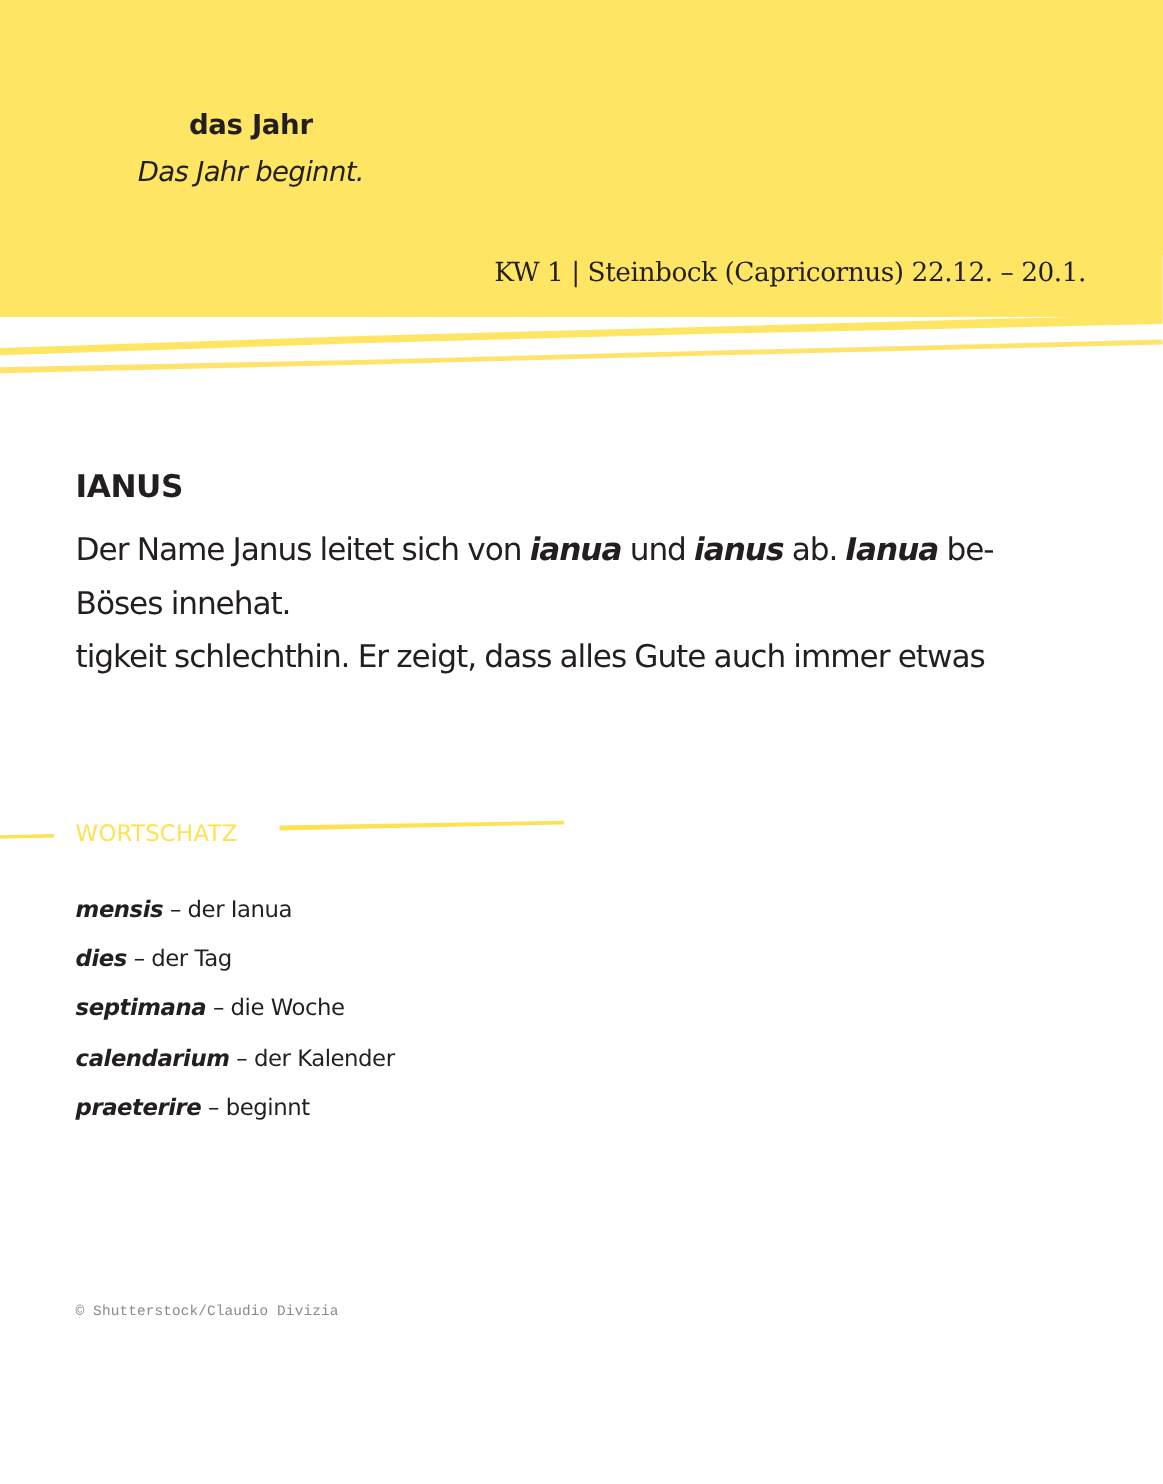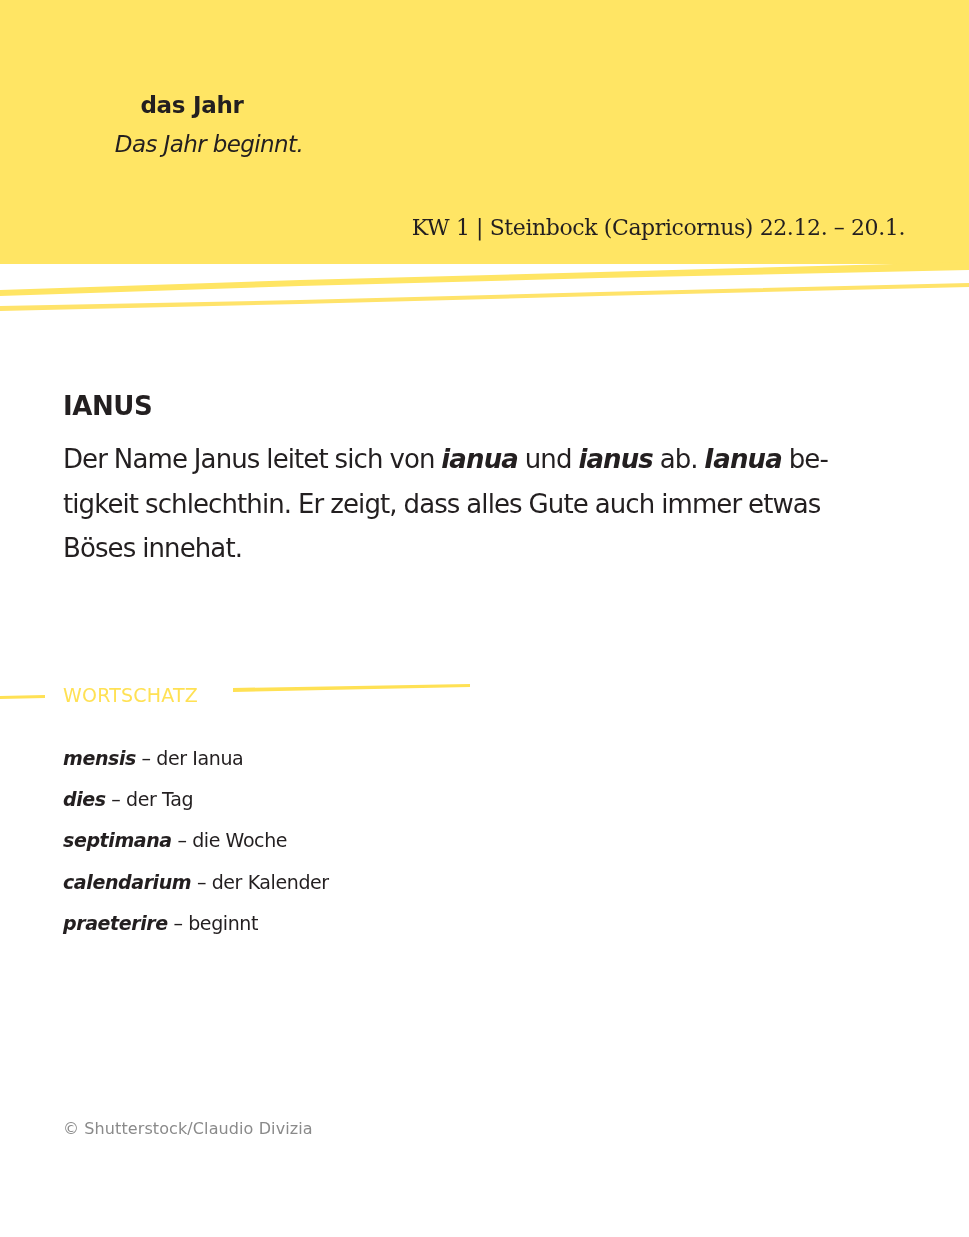--- a/index.html
+++ b/index.html
@@ -6,21 +6,21 @@
   html, body { width: 969px; height: 1237px; background: #ffffff; overflow: hidden; }
   body { position: relative; font-family: "DejaVu Sans", sans-serif; color: #231f20; }
 
   .header-band {
     position: absolute; left: 0; top: 0; width: 969px; height: 264px;
     background: #ffe564;
   }
   .stripes { position: absolute; left: 0; top: 250px; width: 969px; height: 80px; }
 
   .word-title {
-    position: absolute; left: 86px; top: 90px; width: 212px;
+    position: absolute; left: 103px; top: 90px; width: 212px;
     text-align: center; font-weight: bold; font-size: 23px; line-height: 30px;
     letter-spacing: -0.3px;
   }
   .word-example {
     position: absolute; left: 96px; top: 128px; width: 226px;
     text-align: center; font-style: italic; font-size: 23px; line-height: 32px;
     letter-spacing: -0.6px;
   }
   .week-info {
     position: absolute; right: 64px; top: 216px;
@@ -45,43 +45,43 @@
     font-size: 19px; line-height: 24px; color: #ffe154; letter-spacing: 0.2px;
   }
 
   .vocab-list { position: absolute; left: 63px; top: 738px; list-style: none; }
   .vocab-list li {
     font-size: 19px; line-height: 41.2px; height: 41.2px; white-space: nowrap; letter-spacing: -0.4px;
   }
   .vocab-list li b { font-weight: bold; font-style: italic; }
 
   .credit {
-    position: absolute; left: 63px; top: 1121px;
-    font-size: 16px; line-height: 16px; color: #8a8a8a; letter-spacing: 0.1px;
+    position: absolute; left: 63px; top: 1085px;
+    font-size: 12px; line-height: 16px; color: #8a8a8a; letter-spacing: 0.1px; font-family: Liberation Mono, monospace;
   }
 </style>
 </head>
 <body>
 
 <div class="header-band"></div>
 <svg class="stripes" viewBox="0 0 969 80" preserveAspectRatio="none">
   <polygon points="0,13 969,13 969,14 0,14" fill="#ffe564"></polygon>
   <polygon points="0,40 300,30 600,22 969,12 969,20 600,28 300,36 0,46" fill="#ffe564"></polygon>
   <polygon points="0,56 300,50 600,42 969,33 969,37 600,46 300,54 0,61" fill="#ffe36a"></polygon>
 </svg>
 
 <div class="word-title">das Jahr</div>
 <div class="word-example">Das Jahr beginnt.</div>
 <div class="week-info">KW 1 | Steinbock (Capricornus) 22.12. – 20.1.</div>
 
 <h1 class="section-title">IANUS</h1>
 <div class="body-text" id="article-body">
     <span class="line"><span>Der Name Janus leitet sich von </span><em>ianua</em><span> und </span><em>ianus</em><span> ab. </span><em>Ianua</em><span> be-</span></span>
+    <span class="line"><span>Böses innehat.</span></span>
     <span class="line"><span>tigkeit schlechthin. Er zeigt, dass alles Gute auch immer etwas</span></span>
-    <span class="line"><span>Böses innehat.</span></span>
   </div>
 
 <svg class="vocab-rule" viewBox="0 0 480 30" preserveAspectRatio="none">
   <polygon points="0,20 45,19 45,22 0,23" fill="#ffe154"></polygon>
   <polygon points="233,12 470,8 470,11 233,16" fill="#ffe154"></polygon>
 </svg>
 <div class="vocab-label">WORTSCHATZ</div>
 
 <ul class="vocab-list">
   <li><b>mensis</b><span> – der Ianua</span></li>

